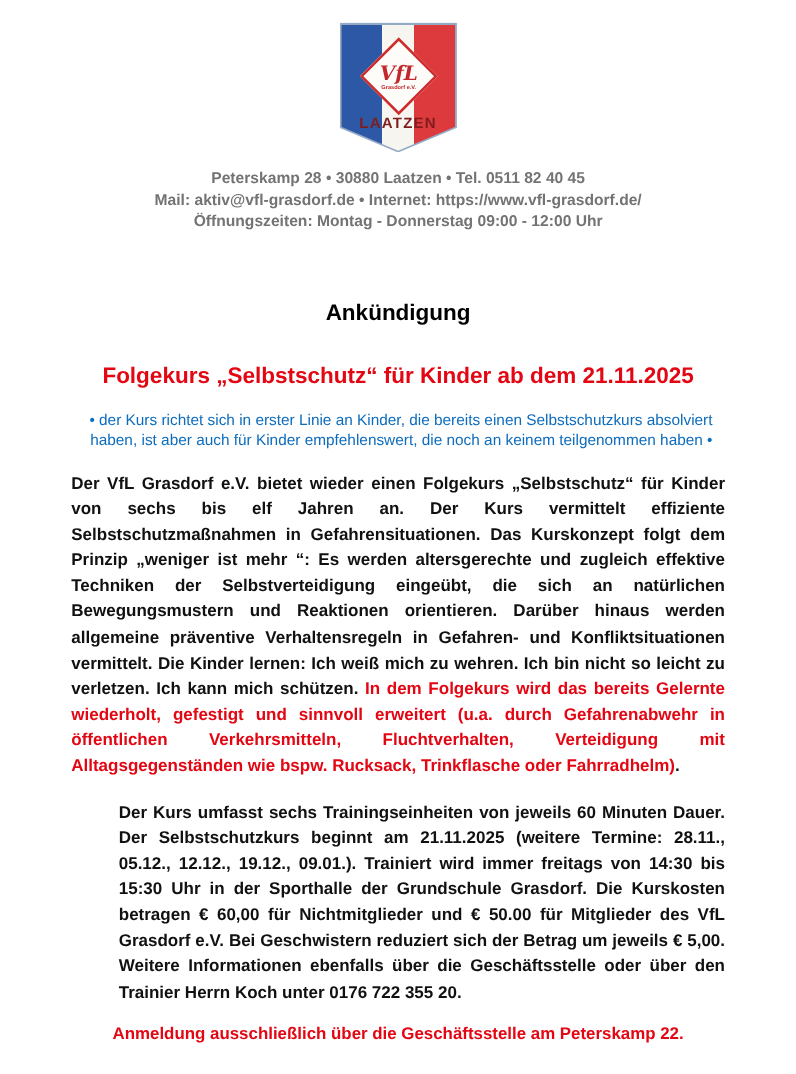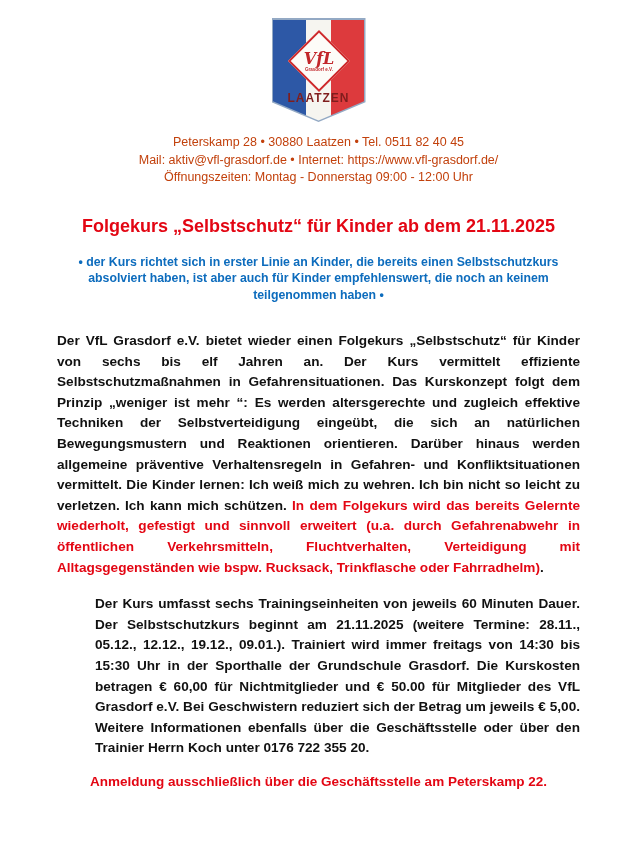--- a/index.html
+++ b/index.html
@@ -54,55 +54,55 @@
     position: absolute; left: 0; right: 0; bottom: 17px;
     text-align: center;
     font-size: 12px; letter-spacing: 1px;
     font-weight: bold; color: #7f1d1d;
   }
 
   
   .contact {
     margin-top: 12px;
     text-align: center;
-    color: #c2410c;
-    font-weight: normal;
+    color: #737373;
+    font-weight: bold;
     font-size: 12.5px;
     line-height: 17.5px;
   }
 
   
   .title {
     margin-top: 53px;
     text-align: center;
     font-size: 18px; font-weight: bold; color: #000;
   }
   .subtitle {
     margin-top: 29px;
     text-align: center;
     font-size: 18px; font-weight: bold;
     color: #e30613;
   }
   .note {
     margin-top: 17px;
     padding: 0 10px;
-    text-align: center;
-    font-size: 12.3px; font-weight: bold;
+    text-align: right;
+    font-size: 12.3px; font-weight: normal;
     line-height: 16.5px;
     color: #0d6cbd;
   }
 
   
   .body-par {
     text-align: justify;
     font-size: 13.6px; font-weight: bold;
     line-height: 20.6px;
     color: #111;
   }
-  .p1 { margin-top: 28px; }
+  .p1 { margin-top: 16px; }
   .p2 { margin-top: 16px; margin-left: 38px; }
   .red-run { color: #e30613; }
 
   .registration {
     margin-top: 15px;
     text-align: center;
     font-size: 13.5px; font-weight: bold;
     color: #e30613;
   }
 </style>
@@ -123,20 +123,21 @@
       <div class="logo-city">LAATZEN</div>
     </div>
   </div>
 
   <div class="contact">
     <div>Peterskamp 28 • 30880 Laatzen • Tel. 0511 82 40 45</div>
     <div>Mail: aktiv@vfl-grasdorf.de • Internet: https://www.vfl-grasdorf.de/</div>
     <div>Öffnungszeiten: Montag - Donnerstag 09:00 - 12:00 Uhr</div>
   </div>
 
+  <div class="title">Ankündigung</div>
 
   <div class="subtitle">Folgekurs „Selbstschutz“ für Kinder ab dem 21.11.2025</div>
 
   <div class="note">• der Kurs richtet sich in erster Linie an Kinder, die bereits einen Selbstschutzkurs absolviert haben, ist aber auch für Kinder empfehlenswert, die noch an keinem teilgenommen haben •</div>
 
   <div class="body-par p1">
     <span>Der VfL Grasdorf e.V. bietet wieder einen Folgekurs „Selbstschutz“ für Kinder von sechs bis elf Jahren an. Der Kurs vermittelt effiziente Selbstschutzmaßnahmen in Gefahrensituationen. Das Kurskonzept folgt dem Prinzip „weniger ist mehr “: Es werden altersgerechte und zugleich effektive Techniken der Selbstverteidigung eingeübt, die sich an natürlichen Bewegungsmustern und Reaktionen orientieren. Darüber hinaus werden allgemeine präventive Verhaltensregeln in Gefahren- und Konfliktsituationen vermittelt. Die Kinder lernen: Ich weiß mich zu wehren. Ich bin nicht so leicht zu verletzen. Ich kann mich schützen. </span><span class="red-run">In dem Folgekurs wird das bereits Gelernte wiederholt, gefestigt und sinnvoll erweitert (u.a. durch Gefahrenabwehr in öffentlichen Verkehrsmitteln, Fluchtverhalten, Verteidigung mit Alltagsgegenständen wie bspw. Rucksack, Trinkflasche oder Fahrradhelm)</span><span>.</span>
   </div>
 
   <div class="body-par p2">Der Kurs umfasst sechs Trainingseinheiten von jeweils 60 Minuten Dauer. Der Selbstschutzkurs beginnt am 21.11.2025 (weitere Termine: 28.11., 05.12., 12.12., 19.12., 09.01.). Trainiert wird immer freitags von 14:30 bis 15:30 Uhr in der Sporthalle der Grundschule Grasdorf. Die Kurskosten betragen € 60,00 für Nichtmitglieder und € 50.00 für Mitglieder des VfL Grasdorf e.V. Bei Geschwistern reduziert sich der Betrag um jeweils € 5,00. Weitere Informationen ebenfalls über die Geschäftsstelle oder über den Trainier Herrn Koch unter 0176 722 355 20.</div>

